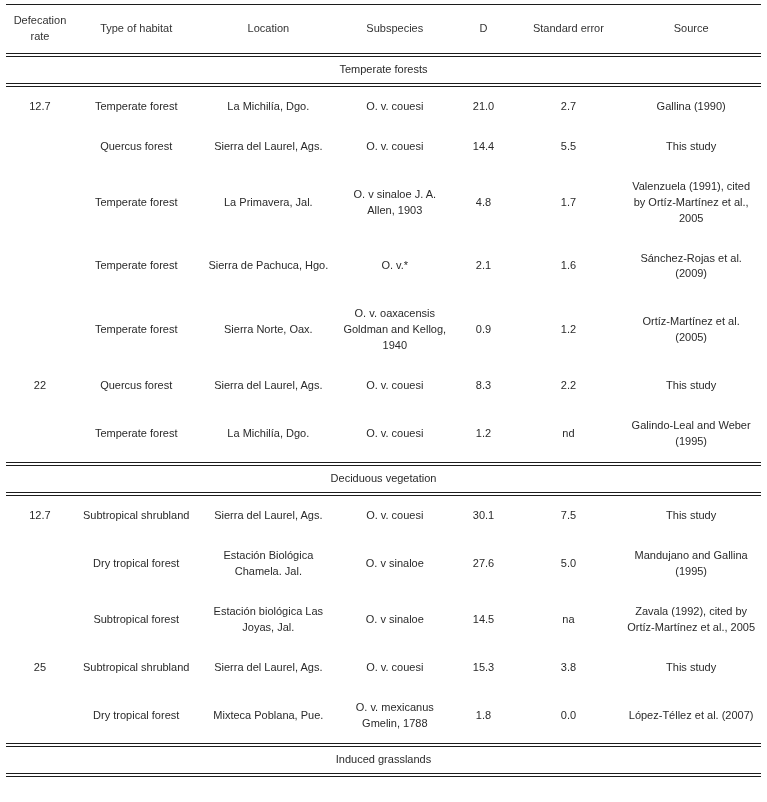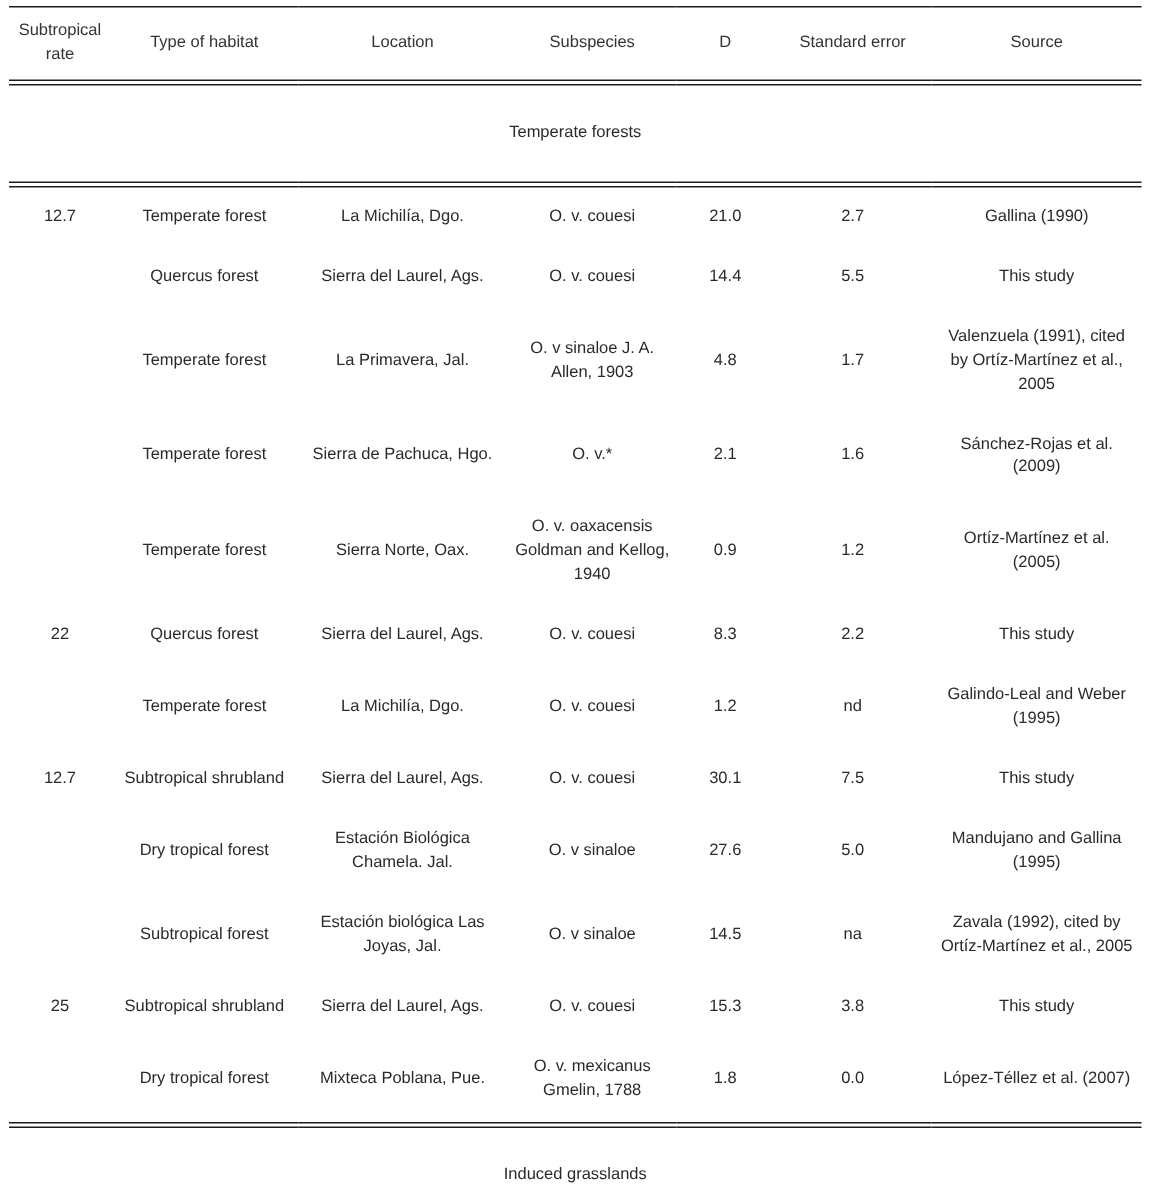--- a/index.html
+++ b/index.html
@@ -34,21 +34,21 @@
     text-align: center;
     border-top: 1px solid #1c1c1c;
     border-bottom: 4px double #1c1c1c;
     padding: 8px 4px;
     color: #333333;
   }
   td.section-title {
     text-align: center;
     border-top: 4px double #1c1c1c;
     border-bottom: 4px double #1c1c1c;
-    padding: 24px 4px;
+    padding: 5px 4px;
   }
   tbody tr.data-row:last-child td {
     border-bottom: 4px double #1c1c1c;
   }
   .col-rate, .col-d, .col-se { text-align: center; }
   .col-habitat, .col-location, .col-subspecies, .col-source { text-align: center; }
   tbody td.col-location, tbody td.col-subspecies { }
 </style>
 </head>
 <body>
@@ -59,21 +59,21 @@
       <col style="width:9%">
       <col style="width:16.5%">
       <col style="width:18.5%">
       <col style="width:15%">
       <col style="width:8.5%">
       <col style="width:14%">
       <col style="width:18.5%">
     </colgroup>
     <thead>
       <tr>
-          <th class="col-rate">Subtropical rate</th>
+          <th class="col-rate">Defecation rate</th>
           <th class="col-habitat">Type of habitat</th>
           <th class="col-location">Location</th>
           <th class="col-subspecies">Subspecies</th>
           <th class="col-d">D</th>
           <th class="col-se">Standard error</th>
           <th class="col-source">Source</th>
         </tr>
     </thead>
     <tbody>
         <tr>
@@ -135,20 +135,23 @@
         </tr>
         <tr class="data-row">
           <td class="col-rate"></td>
           <td class="col-habitat">Temperate forest</td>
           <td class="col-location">La Michilía, Dgo.</td>
           <td class="col-subspecies">O. v. couesi</td>
           <td class="col-d">1.2</td>
           <td class="col-se">nd</td>
           <td class="col-source">Galindo-Leal and Weber (1995)</td>
         </tr>
+        <tr>
+          <td colspan="7" class="section-title">Deciduous vegetation</td>
+        </tr>
         <tr class="data-row">
           <td class="col-rate">12.7</td>
           <td class="col-habitat">Subtropical shrubland</td>
           <td class="col-location">Sierra del Laurel, Ags.</td>
           <td class="col-subspecies">O. v. couesi</td>
           <td class="col-d">30.1</td>
           <td class="col-se">7.5</td>
           <td class="col-source">This study</td>
         </tr>
         <tr class="data-row">

